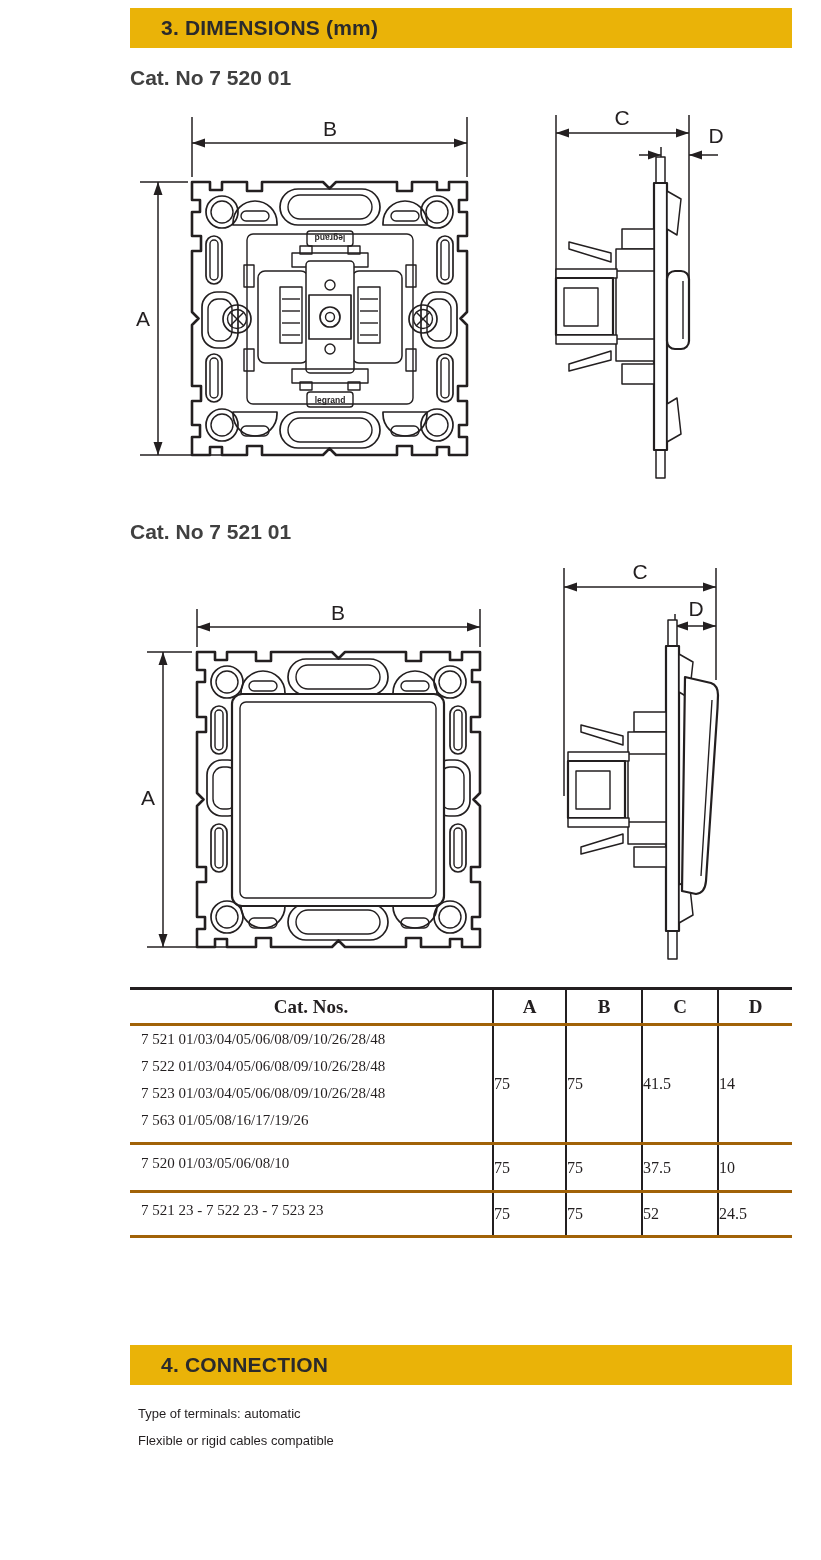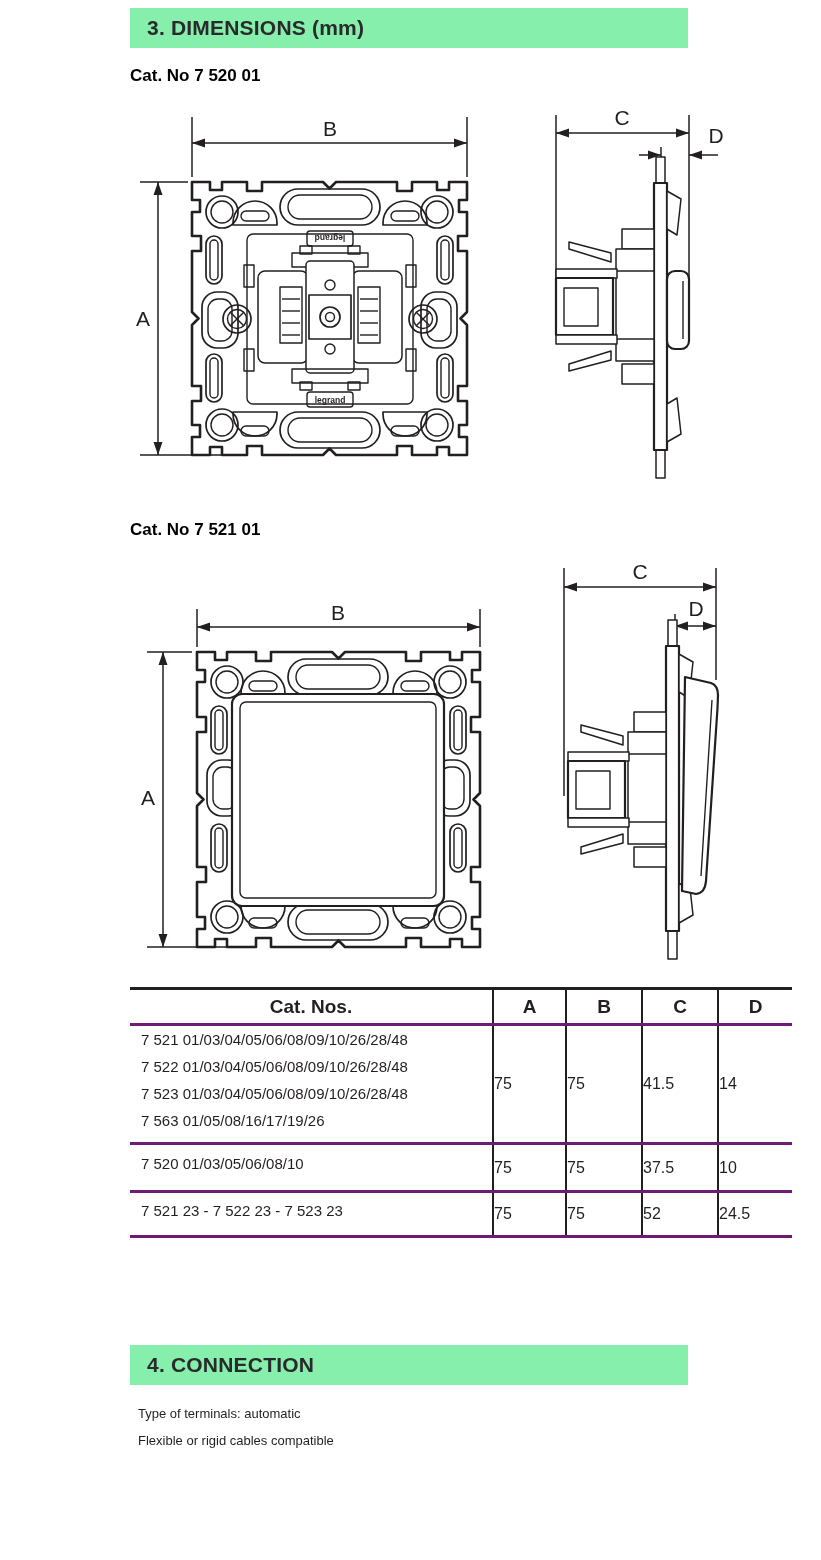--- a/index.html
+++ b/index.html
@@ -1,47 +1,47 @@
 <!DOCTYPE html>
 <html><head>
 <meta charset="utf-8">
 <style>
   * { margin:0; padding:0; box-sizing:border-box; }
   html,body { background:#fff; }
   body { font-family:"Liberation Sans", sans-serif; color:#231f20; }
   .page { position:relative; width:821px; height:1560px; background:#fff; overflow:hidden; }
 
-  .bar { position:absolute; left:130px; width:558px; height:40px; background:#86efac;
-         display:flex; align-items:center; padding-left:17px; }
+  .bar { position:absolute; left:130px; width:662px; height:40px; background:#eab308;
+         display:flex; align-items:center; padding-left:31px; }
   .bar span { font-weight:700; font-size:21px; color:#2a2a2c; letter-spacing:.2px; }
   #sec3 { top:8px; }
   #sec4 { top:1345px; }
 
-  .caption { position:absolute; left:130px; font-weight:700; font-size:17px; color:#000000; }
+  .caption { position:absolute; left:130px; font-weight:700; font-size:21px; color:#404040; }
   #cap1 { top:66px; }
   #cap2 { top:520px; }
 
   svg.fig { position:absolute; overflow:visible; }
   #fig1front { left:130px; top:103px; }
   #fig1side  { left:515px; top:95px; }
   #fig2front { left:140px; top:597px; }
   #fig2side  { left:525px; top:548px; }
   .s26 { fill:#fff; stroke:#231f20; stroke-width:2.6; stroke-linejoin:round; }
   .s1  { fill:none; stroke:#231f20; stroke-width:1.4; stroke-linejoin:round; }
   .s15 { fill:none; stroke:#231f20; stroke-width:1.7; stroke-linejoin:round; }
   .dimln { fill:none; stroke:#231f20; stroke-width:1.5; }
   .ah  { fill:#231f20; stroke:none; }
   .wf  { fill:#fff; stroke:#231f20; stroke-width:2.2; stroke-linejoin:round; }
   .wf1 { fill:#fff; stroke:#231f20; stroke-width:1.5; stroke-linejoin:round; }
   text.dimlbl { font-size:21px; fill:#231f20; font-family:"Liberation Sans",sans-serif; }
   text.logo { font-size:8.5px; font-weight:700; fill:#231f20; font-family:"Liberation Sans",sans-serif; }
 
   .dim-table { position:absolute; left:130px; top:987px; width:662px; border-collapse:collapse;
                table-layout:fixed; }
-  .dim-table tr > * { border-bottom:3px solid #701a75; }
+  .dim-table tr > * { border-bottom:3px solid #a16207;font-family:Liberation Serif, serif; }
   .dim-table thead tr > * { border-top:3px solid #231f20; }
   .dim-table th:not(:first-child), .dim-table td:not(:first-child) { border-left:2px solid #231f20; }
   .dim-table th { font-size:19px; font-weight:700; text-align:center; height:36px; }
   .dim-table td { font-size:16px; text-align:left; vertical-align:middle; }
   .dim-table td.cats { font-size:15px; text-align:left; padding:0 4px 8px 11px; line-height:27px; }
   .dim-table tr.r1 { height:117px; }
   .dim-table tr.r2 { height:48px; }
   .dim-table tr.r3 { height:45px; }
   .dim-table tr.r4 { height:46px; }
 

